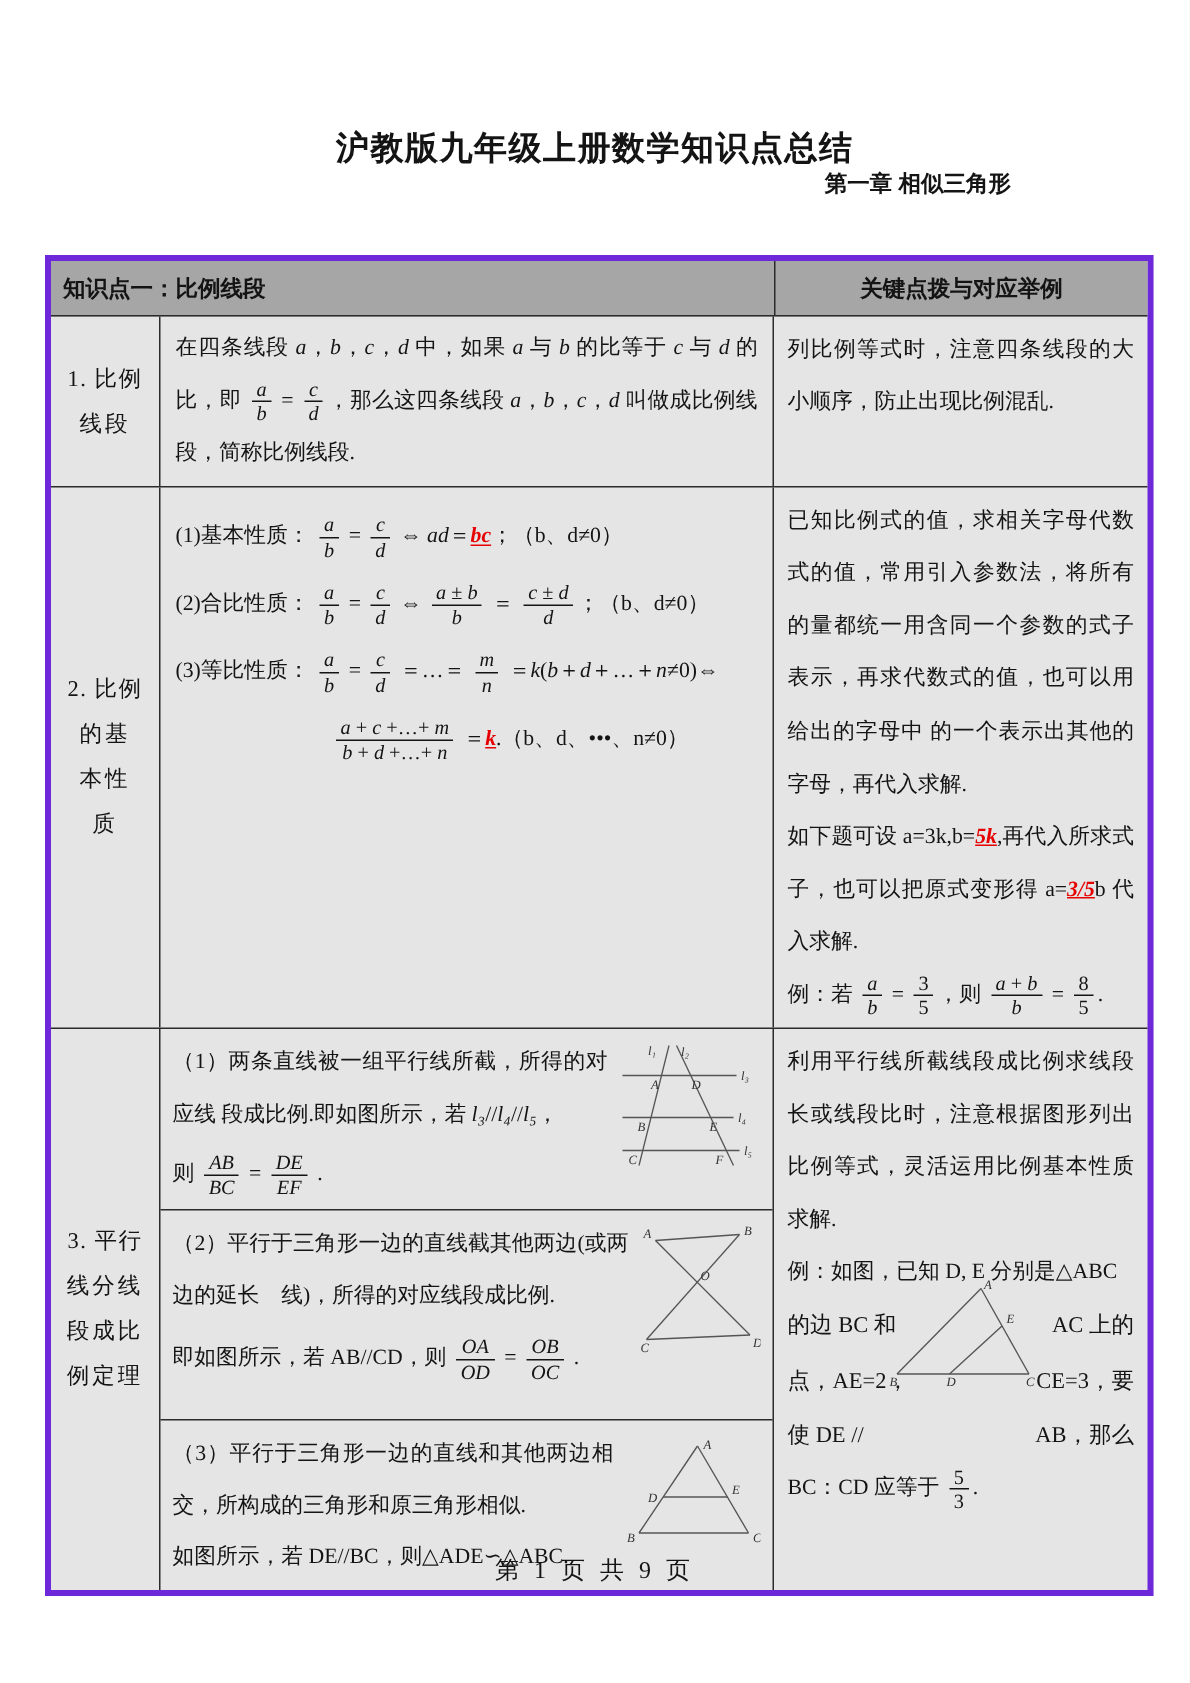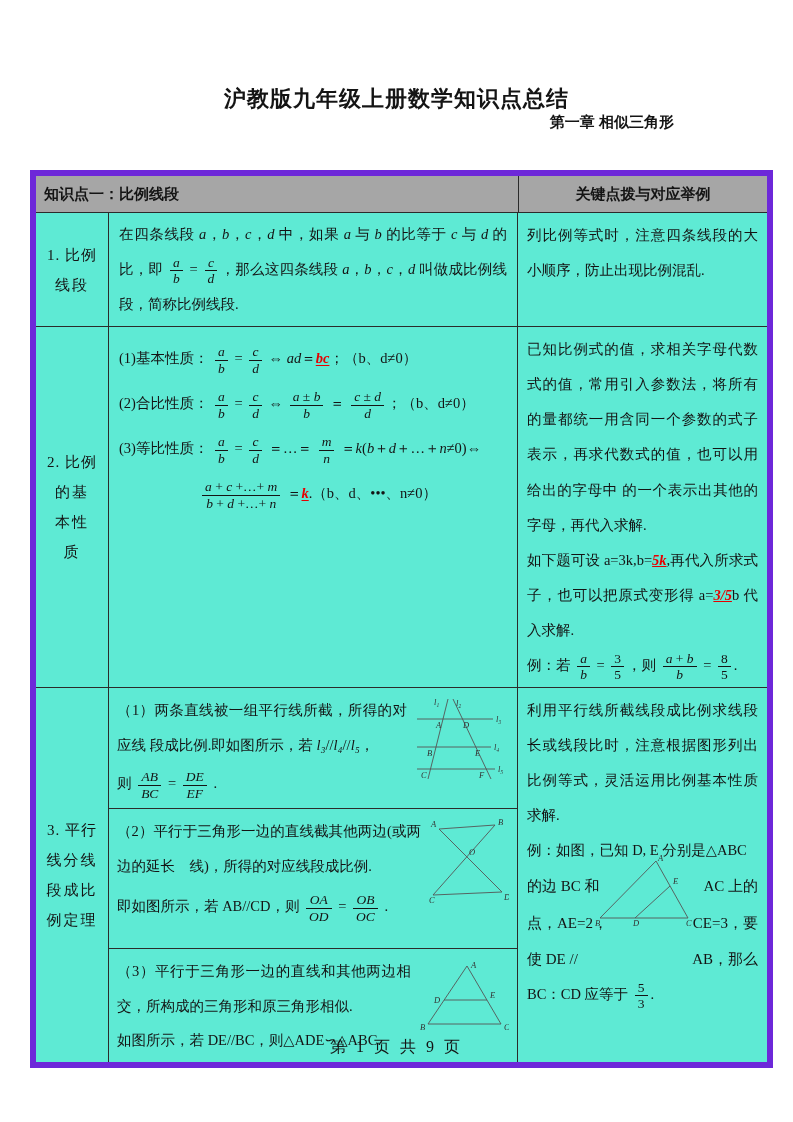--- a/index.html
+++ b/index.html
@@ -2,21 +2,21 @@
 <html><head>
 <meta charset="utf-8">
 <style>
   html,body{margin:0;padding:0;background:#ffffff;}
   .page{position:relative;width:793px;height:1122px;background:#fff;overflow:hidden;
         font-family:"Liberation Serif","DejaVu Serif",serif;color:#141414;}
   .title{position:absolute;top:84px;left:0;width:793px;text-align:center;
          font-family:"Liberation Sans","DejaVu Sans",sans-serif;font-weight:700;font-size:22px;letter-spacing:1px;}
   .subtitle{position:absolute;top:113px;left:0;width:674px;text-align:right;
          font-family:"Liberation Sans","DejaVu Sans",sans-serif;font-weight:700;font-size:15px;}
-  .tbl{position:absolute;left:30px;top:170px;width:731px;border:6px solid #6d28d9;background:#5eead4;}
+  .tbl{position:absolute;left:30px;top:170px;width:731px;border:4px solid #6d28d9;background:#e5e5e5;}
   .hdr{display:flex;background:#a6a6a6;height:36px;border-bottom:1px solid #2b2b2b;
        font-family:"Liberation Sans","DejaVu Sans",sans-serif;font-weight:700;font-size:15px;align-items:stretch;}
   .hdr-left{width:482px;display:flex;align-items:center;padding-left:8px;box-sizing:border-box;}
   .hdr-right{flex:1;display:flex;align-items:center;justify-content:center;border-left:1px solid #2b2b2b;}
   .row{display:flex;align-items:stretch;border-bottom:1px solid #2b2b2b;}
   .row:last-child{border-bottom:none;}
   .col-label{width:72px;display:flex;flex-direction:column;justify-content:center;align-items:center;
              font-size:15px;line-height:2.0;letter-spacing:2px;text-align:center;}
   .col-label .num-line{letter-spacing:1px;}
   .col-content{width:410px;border-left:1px solid #2b2b2b;border-right:1px solid #2b2b2b;
@@ -24,21 +24,21 @@
   .col-right{flex:1;box-sizing:border-box;padding:5px 9px 4px 9px;}
   .pad{padding:4px 10px 4px 10px;}
   .para{font-size:14.5px;line-height:2.42;text-align:justify;}
   .it{font-style:italic;}
   .red{color:#e60000;font-weight:700;font-style:italic;text-decoration:underline;}
   .frac{display:inline-flex;flex-direction:column;text-align:center;vertical-align:middle;
         margin:0 3px;font-size:13.5px;line-height:1.15;font-family:"Liberation Serif","DejaVu Serif",serif;}
   .frac .num{border-bottom:1px solid #141414;padding:0 3px;}
   .frac .den{padding:0 3px;}
   .fline{font-size:14.5px;margin:13px 0 13px 0;text-align:left;line-height:1.5;}
-  .fline.indent{margin-left:80px;}
+  .fline.indent{margin-left:104px;}
   .sub{border-bottom:1px solid #2b2b2b;padding:5px 8px 5px 8px;overflow:hidden;box-sizing:border-box;}
   .sub:last-child{border-bottom:none;}
   .sub1{min-height:112px;} .sub2{min-height:140px;} .sub3{min-height:113px;}
   .sub svg{float:right;margin:2px 0 2px 8px;}
   .row1{min-height:104px;} .row2{min-height:334px;} .row3{min-height:366px;}
   .example{position:relative;}
   .wrapline{display:flex;justify-content:space-between;font-size:15px;line-height:2.42;}
   .exfig{position:absolute;left:74px;top:166px;}
   .footer{position:absolute;top:1037px;left:0;width:793px;text-align:center;font-size:16px;letter-spacing:3px;}
   svg text{font-size:8.5px;font-style:italic;fill:#333;font-family:"Liberation Serif","DejaVu Serif",serif;}

